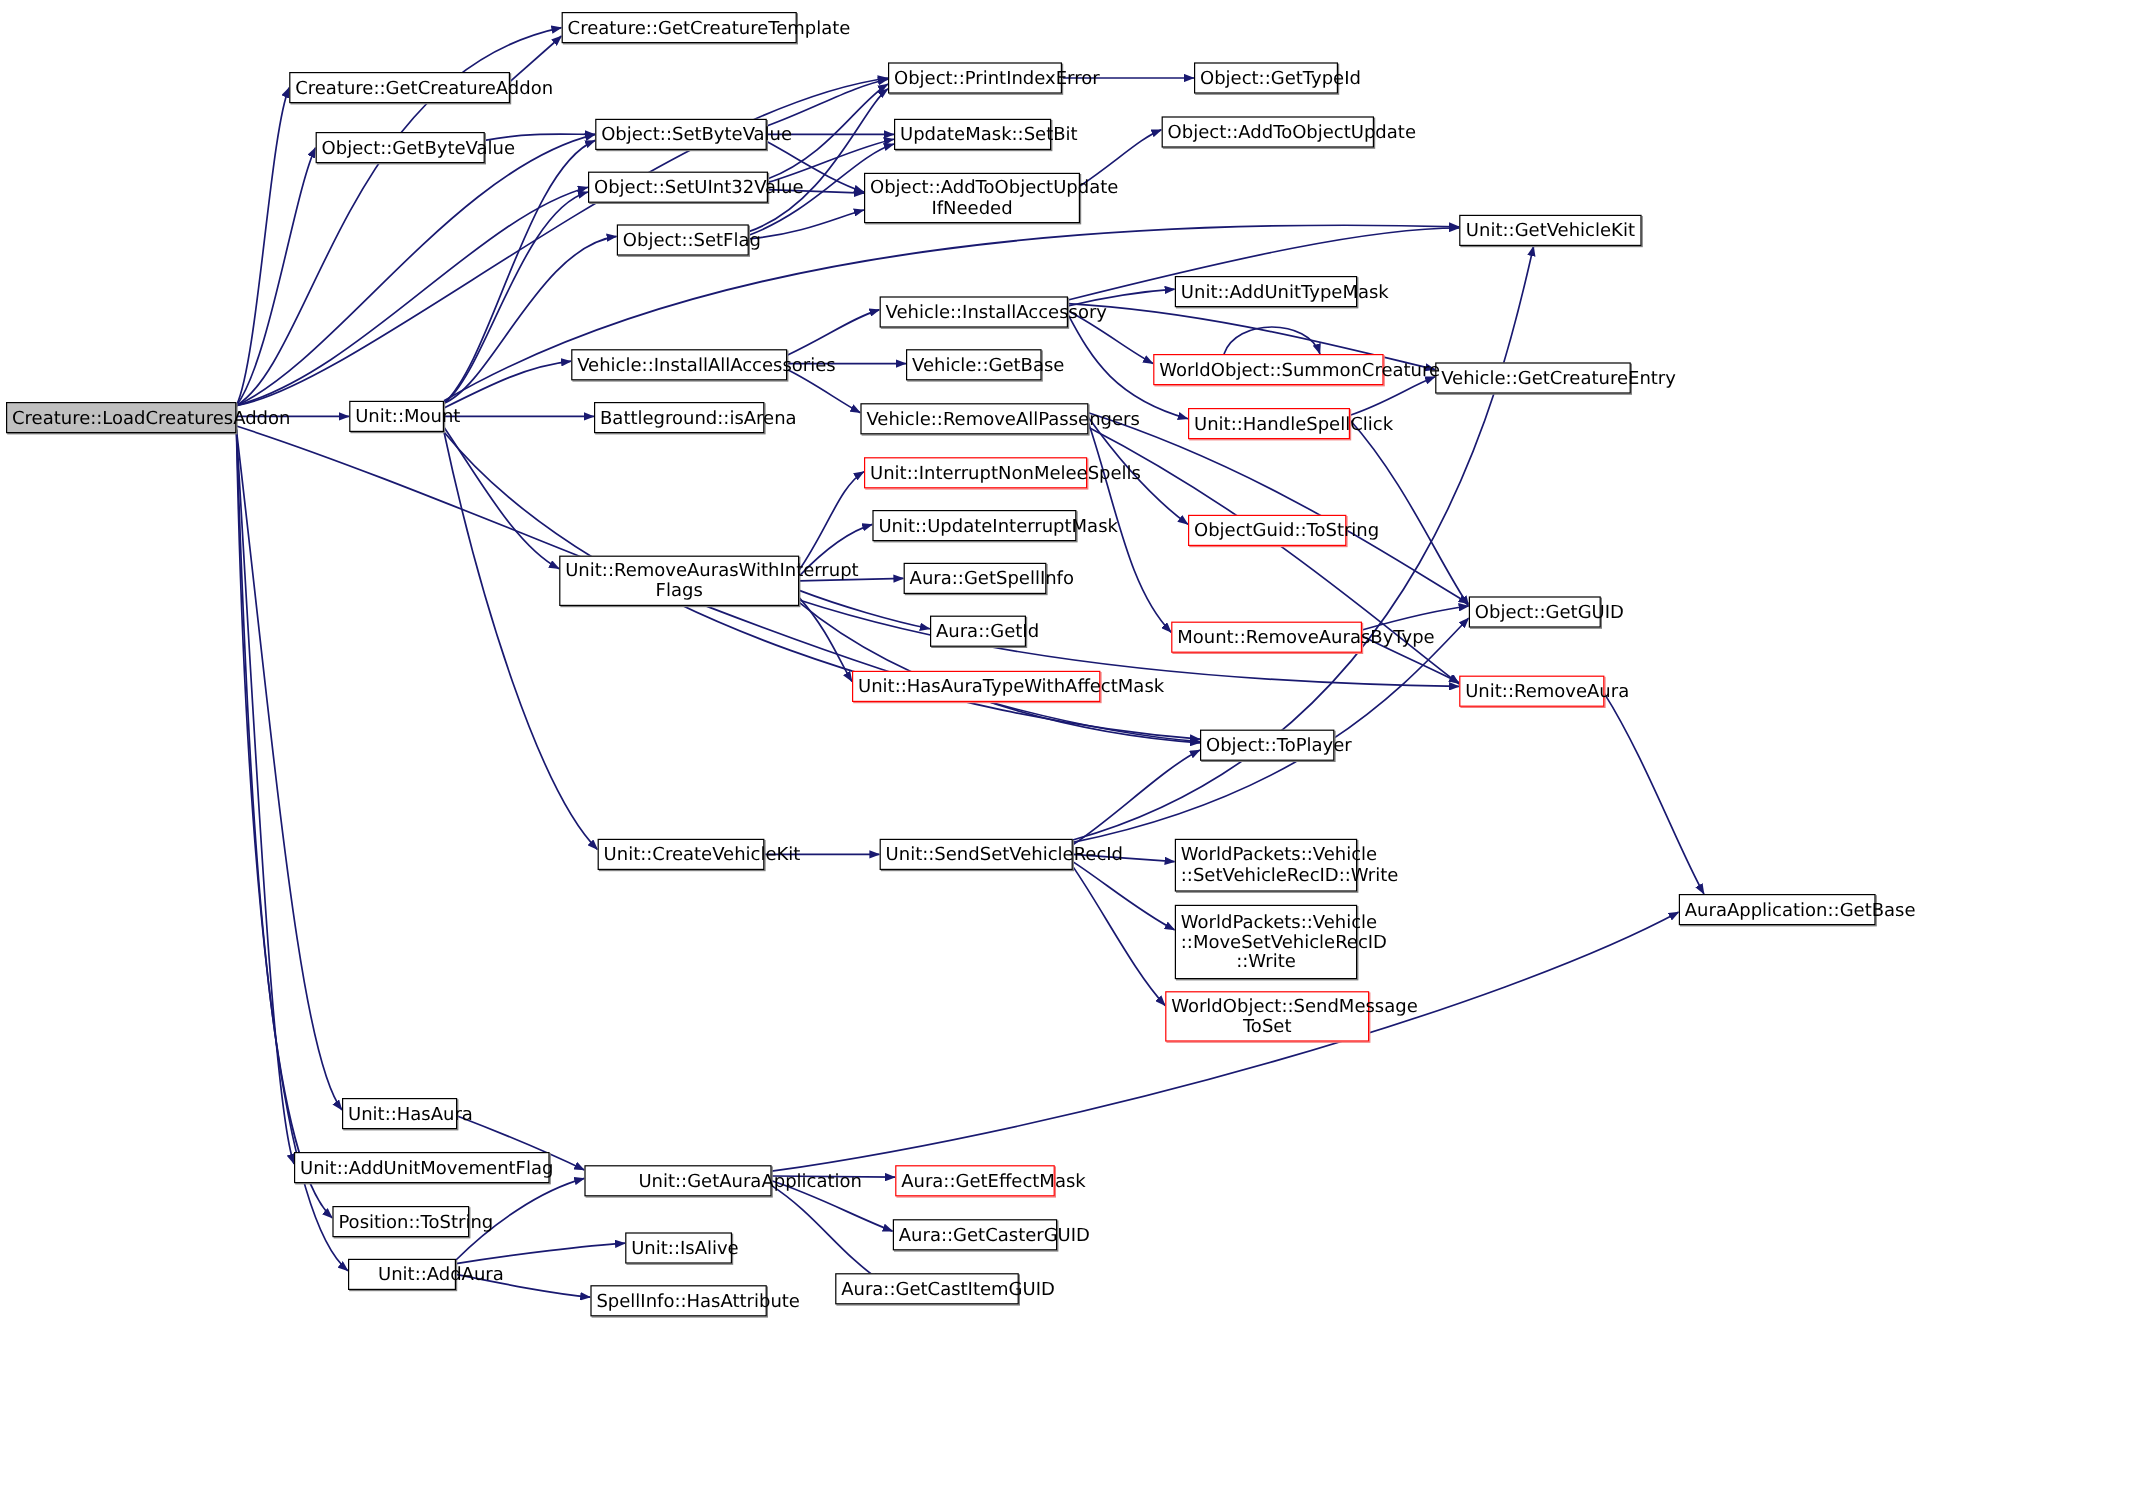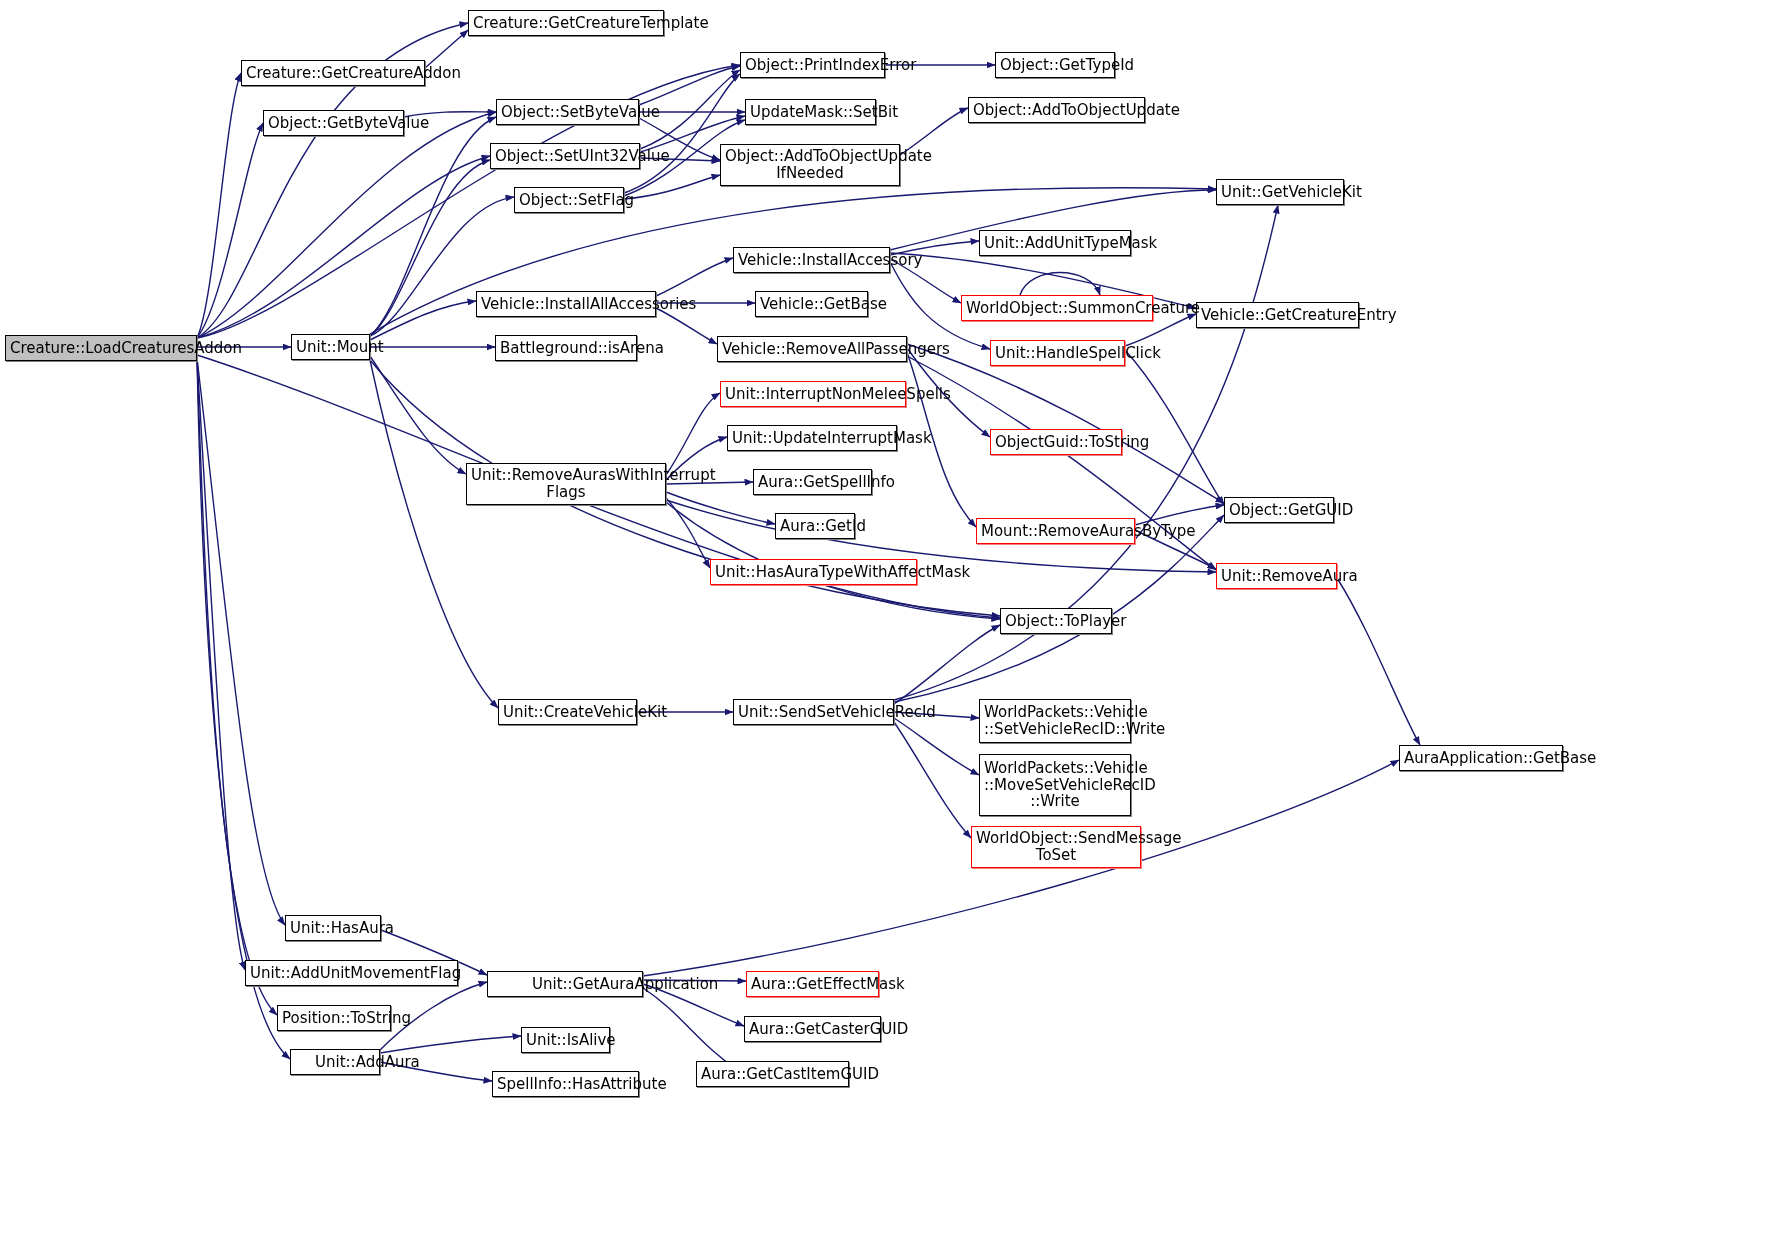--- a/index.html
+++ b/index.html
@@ -134,21 +134,21 @@
       <div class="node" style="left: 720px; top: 144px; width: 180px; height: 42px;">
         <span style="white-space: pre-line;">Object::AddToObjectUpdate
 IfNeeded</span>
       </div>
       <div class="node" style="left: 995px; top: 52px; width: 120px; height: 26px;">
         <span style="white-space: pre-line;">Object::GetTypeId</span>
       </div>
       <div class="node" style="left: 968px; top: 97px; width: 177px; height: 26px;">
         <span style="white-space: pre-line;">Object::AddToObjectUpdate</span>
       </div>
-      <div class="node" style="left: 1216px; top: 179px; width: 128px; height: 26px;">
+      <div class="node" style="left: 1216px; top: 179px; width: 152px; height: 26px;">
         <span style="white-space: pre-line;">Unit::GetVehicleKit</span>
       </div>
       <div class="node" style="left: 1196px; top: 302px; width: 163px; height: 26px;">
         <span style="white-space: pre-line;">Vehicle::GetCreatureEntry</span>
       </div>
       <div class="node" style="left: 291px; top: 334px; width: 79px; height: 26px;">
         <span style="white-space: pre-line;">Unit::Mount</span>
       </div>
       <div class="node" style="left: 476px; top: 291px; width: 180px; height: 26px;">
         <span style="white-space: pre-line;">Vehicle::InstallAllAccessories</span>

